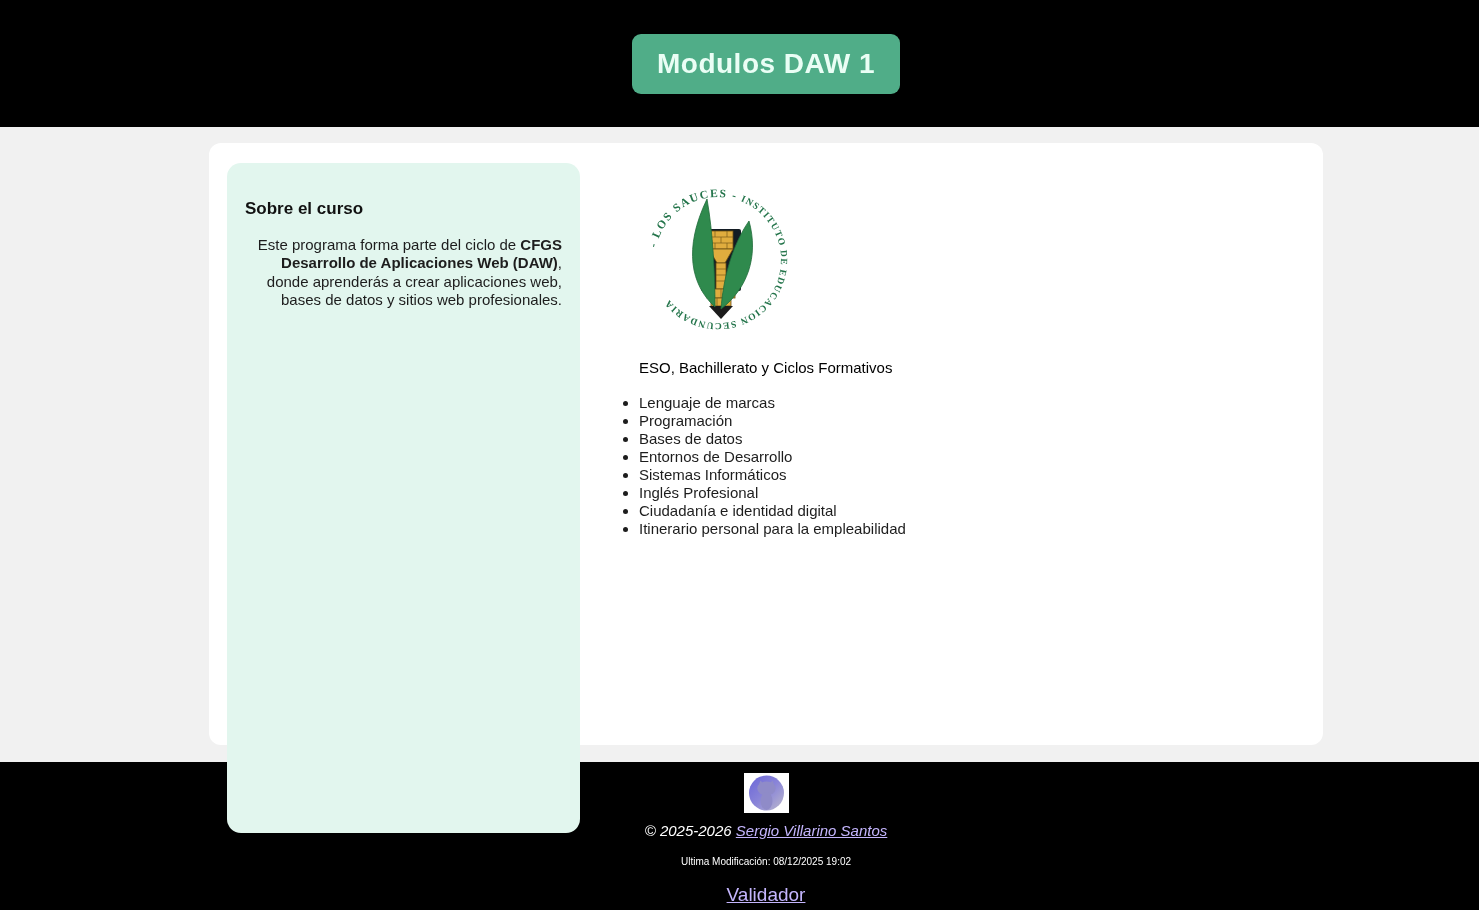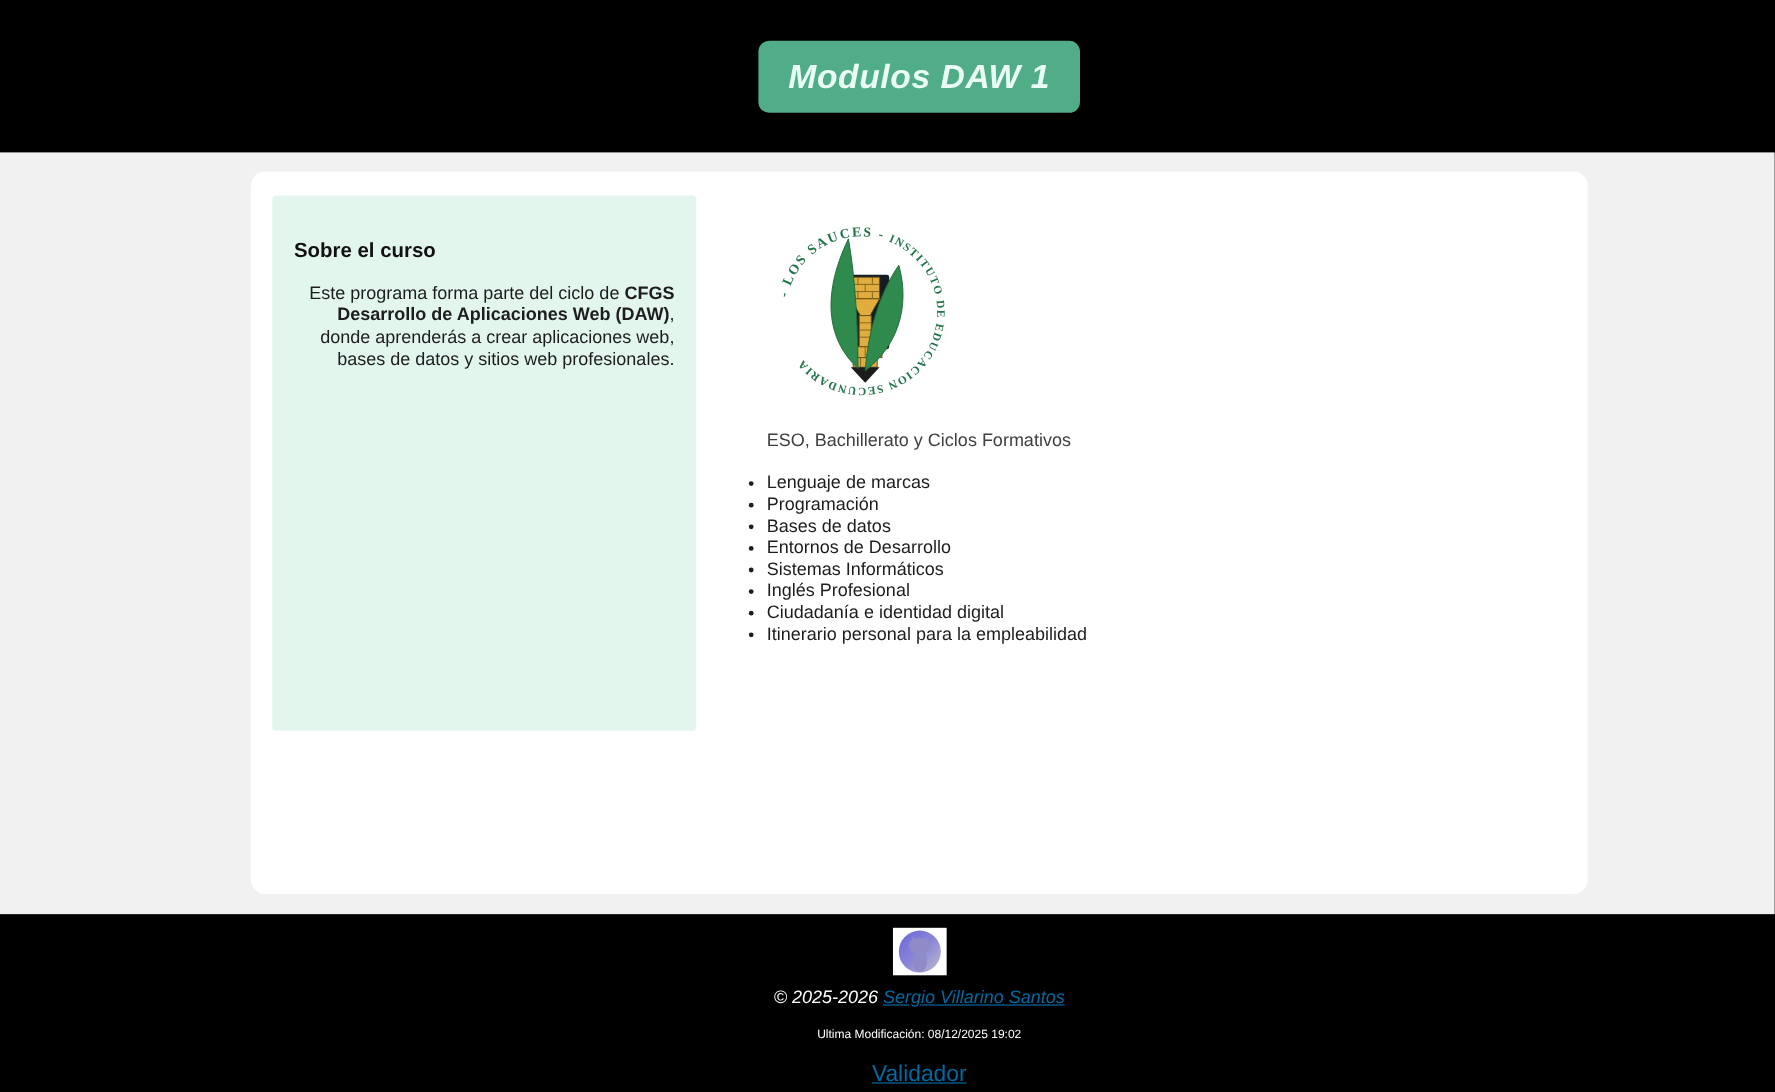--- a/index.html
+++ b/index.html
@@ -8,21 +8,21 @@
     width: 1479px; height: 910px;
     background: #000;
     font-family: "Liberation Sans", "DejaVu Sans", sans-serif;
     color: #1c1c1c;
     overflow: hidden;
   }
   .container { width: 1114px; margin-left: 209px; }
 
   
   .top-bar { height: 127px; background: #000; display: flex; align-items: center; }
-  .top-bar .container { display: flex; justify-content: center; font-style: italic; }
+  .top-bar .container { display: flex; justify-content: center; }
   .title-badge {
     background: #50ad88;
     color: #eafef5;
     font-size: 28px;
     font-weight: bold;
     padding: 14px 25px;
     border-radius: 9px;
     letter-spacing: 0.5px;
   }
 
@@ -32,45 +32,45 @@
     width: 1114px; height: 602px;
     background: #fff;
     border-radius: 12px;
     padding: 20px 18px;
     display: flex;
     gap: 19px;
   }
 
   
   .about-panel {
-    width: 353px; min-width: 353px; height: 446px;
+    width: 353px; min-width: 353px; height: 670px;
     background: #e2f6ee;
-    border-radius: 3px;
+    border-radius: 14px;
     padding: 20px 18px;
   }
   .about-panel h3 { font-size: 17px; margin: 16px 0 0; color: #111; }
   .about-panel p { font-size: 15px; line-height: 1.22; margin: 17px 0 0; color: #1d1d1d; text-align: right; }
 
   
   .content { flex: 1; min-width: 0; }
   .content figure { margin: 22px 40px 0; }
   .logo-svg { display: block; margin-left: 4px; }
-  .content figcaption { font-size: 15px; color: #404040; margin-top: 24px; }
+  .content figcaption { font-size: 15px; color: #000000; margin-top: 24px; }
   .content h2 { font-size: 22px; font-weight: bold; color: #202124; margin: 21px 0 0; }
   .content ul { margin: 18px 0 0; padding-left: 40px; font-size: 15px; color: #1d1d1d; }
   .content li { line-height: 1.2; }
 
   
   .footer { height: 148px; background: #000; }
   .footer-inner { width: 1114px; margin-left: 209px; text-align: center; padding-top: 11px; }
   .gh-link { display: inline-block; line-height: 0; }
   .copy-line { margin: 5px 0 0; font-size: 15px; color: #fff; font-style: italic; }
   .mod-line { margin: 17px 0 0; font-size: 10px; color: #fff; }
   .validator-line { margin: 17px 0 0; font-size: 19px; }
-  a.blue-link { color: #0369a1; text-decoration: underline; cursor: pointer; }
+  a.blue-link { color: #c4b5fd; text-decoration: underline; cursor: pointer; }
   .copy-line a.blue-link { font-style: italic; }
 </style>
 </head>
 <body>
 
 <header class="top-bar">
   <div class="container">
     <h1 class="title-badge">Modulos DAW 1</h1>
   </div>
 </header>

